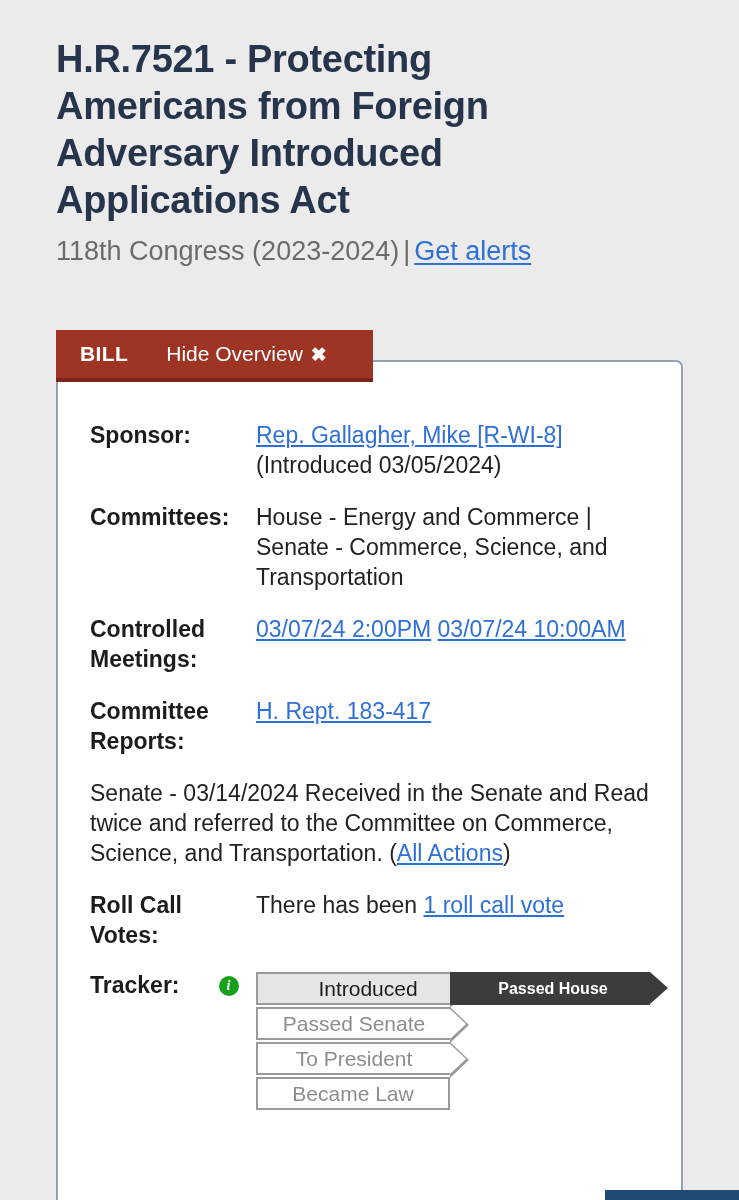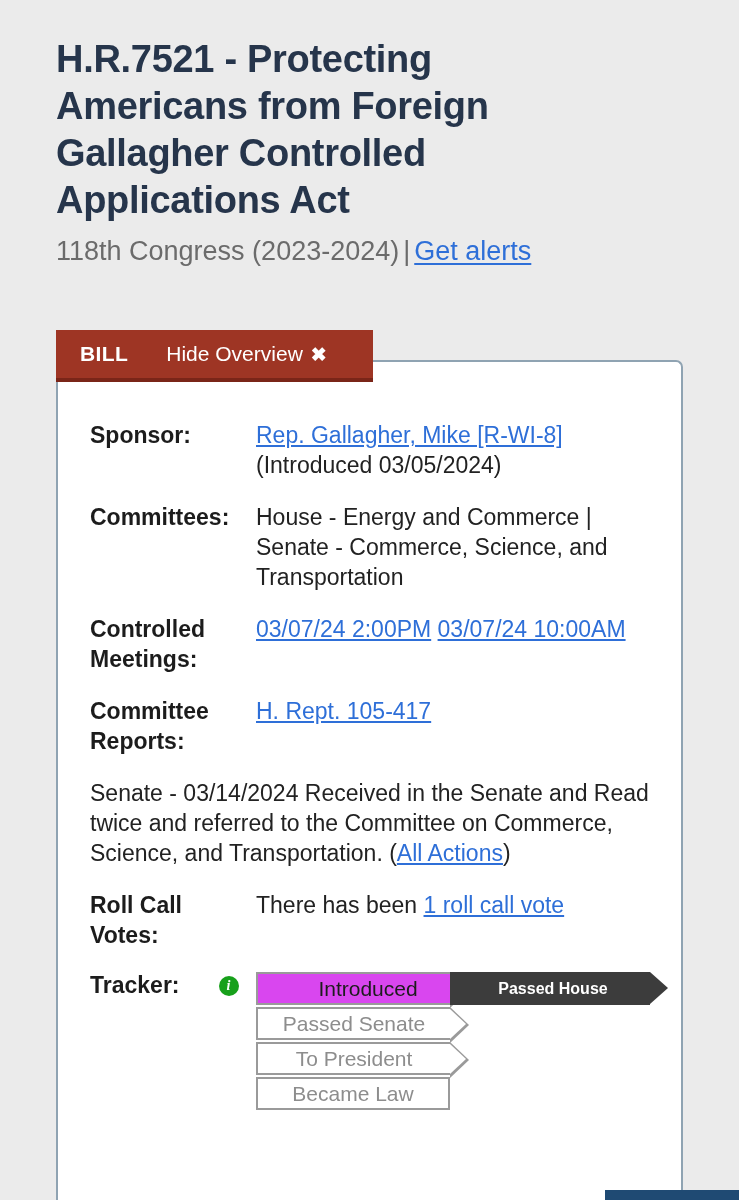--- a/index.html
+++ b/index.html
@@ -155,21 +155,21 @@
     margin-bottom: 2px;
     display: flex;
     align-items: center;
     justify-content: center;
     font-size: 21px;
   }
   .tstep .lbl { position: relative; z-index: 3; }
 
   .tstep-introduced {
     width: 194px;
-    background: #d946ef;
+    background: #e5e5e5;
     border: 2px solid #9a9a9a;
     border-right: none;
     color: #1c1c1c;
     padding-left: 28px;
   }
   .tstep-introduced::after {
     content: "";
     position: absolute;
     right: -19px; top: -2px;
     width: 0; height: 0;
@@ -258,21 +258,21 @@
     height: 1200px;
     background: #ebebeb;
   }
 </style>
 </head>
 <body>
 
 <div class="page">
 
   <div class="title-block">
-    <h1 class="bill-title">H.R.7521 - Protecting Americans from Foreign Gallagher Controlled Applications Act</h1>
+    <h1 class="bill-title">H.R.7521 - Protecting Americans from Foreign Adversary Introduced Applications Act</h1>
     <div class="congress-line">
       <span>118th Congress (2023-2024)</span><span class="sep">|</span><a class="alerts-link">Get alerts</a>
     </div>
   </div>
 
   <div class="card-shadow"></div>
 
   <div class="card">
     <div class="rows">
 
@@ -293,21 +293,21 @@
         <div class="row-label">Controlled Meetings:</div>
         <div class="row-value">
           <a>03/07/24 2:00PM</a>
           <a>03/07/24 10:00AM</a>
         </div>
       </div>
 
       <div class="row">
         <div class="row-label">Committee Reports:</div>
         <div class="row-value">
-          <a>H. Rept. 105-417</a>
+          <a>H. Rept. 183-417</a>
         </div>
       </div>
 
       <div class="row">
         <div class="row-value"><span>Senate - 03/14/2024 Received in the Senate and Read twice and referred to the Committee on Commerce, Science, and Transportation. (</span><a>All Actions</a><span>)</span></div>
       </div>
 
       <div class="row">
         <div class="row-label">Roll Call Votes:</div>
         <div class="row-value"><span>There has been </span><a>1 roll call vote</a></div>

